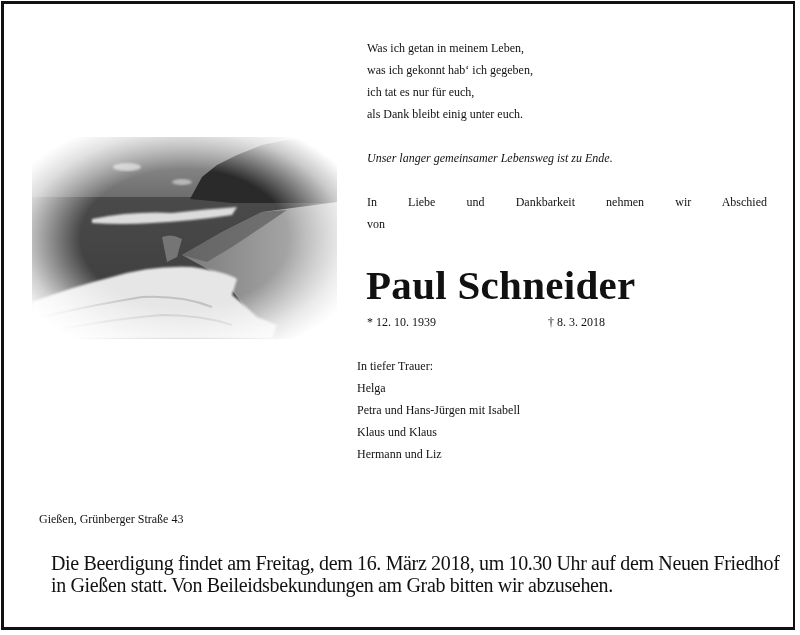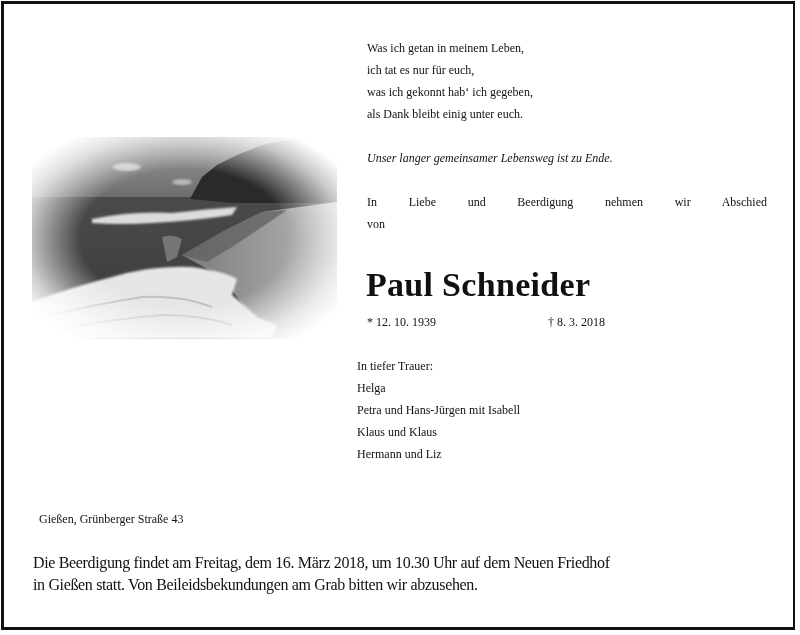--- a/index.html
+++ b/index.html
@@ -51,21 +51,21 @@
       text-align: justify;
       text-align-last: justify;
       display: block;
       width: 400px;
       height: 22px;
     }
     .name {
       position: absolute;
       left: 366px;
       top: 260px;
-      font-size: 34px;
+      font-size: 41px;
       font-weight: bold;
       line-height: 50px;
       letter-spacing: 0.3px;
       white-space: nowrap;
     }
     .born {
       left: 367px;
       top: 311px;
     }
     .died {
@@ -76,23 +76,23 @@
       left: 357px;
       top: 355px;
     }
     .mourners div { height: 22px; }
     .address {
       left: 39px;
       top: 508px;
       text-align: center;
     }
     .funeral {
-      left: 33px;
+      left: 51px;
       top: 552px;
-      font-size: 16px;
+      font-size: 20px;
       letter-spacing: -0.35px;
     }
     .funeral div { height: 22px; }
 
     
     .photo {
       position: absolute;
       left: 32px;
       top: 137px;
       width: 305px;
@@ -152,29 +152,29 @@
     <path d="M30 192 Q80 182 130 178 Q170 178 200 188" stroke="#b0b0b0" stroke-width="2" fill="none" opacity="0.5"></path>
 
     <path d="M130 100 Q140 96 150 102 L145 120 L135 125 Z" fill="#8a8a8a" opacity="0.7"></path>
 
     <rect x="0" y="0" width="305" height="202" fill="url(#vignette)"></rect>
   </svg>
 </div>
 
 <div class="text poem">
   <div>Was ich getan in meinem Leben,</div>
+  <div>was ich gekonnt hab‘ ich gegeben,</div>
   <div>ich tat es nur für euch,</div>
-  <div>was ich gekonnt hab‘ ich gegeben,</div>
   <div>als Dank bleibt einig unter euch.</div>
 </div>
 
 <div class="text together">Unser langer gemeinsamer Lebensweg ist zu Ende.</div>
 
 <div class="text farewell">
-  <span class="justified">In Liebe und Beerdigung nehmen wir Abschied</span>
+  <span class="justified">In Liebe und Dankbarkeit nehmen wir Abschied</span>
   <span>von</span>
 </div>
 
 <div class="name">Paul Schneider</div>
 
 <div class="text born">* 12. 10. 1939</div>
 <div class="text died">† 8. 3. 2018</div>
 
 <div class="text mourners">
   <div>In tiefer Trauer:</div>

